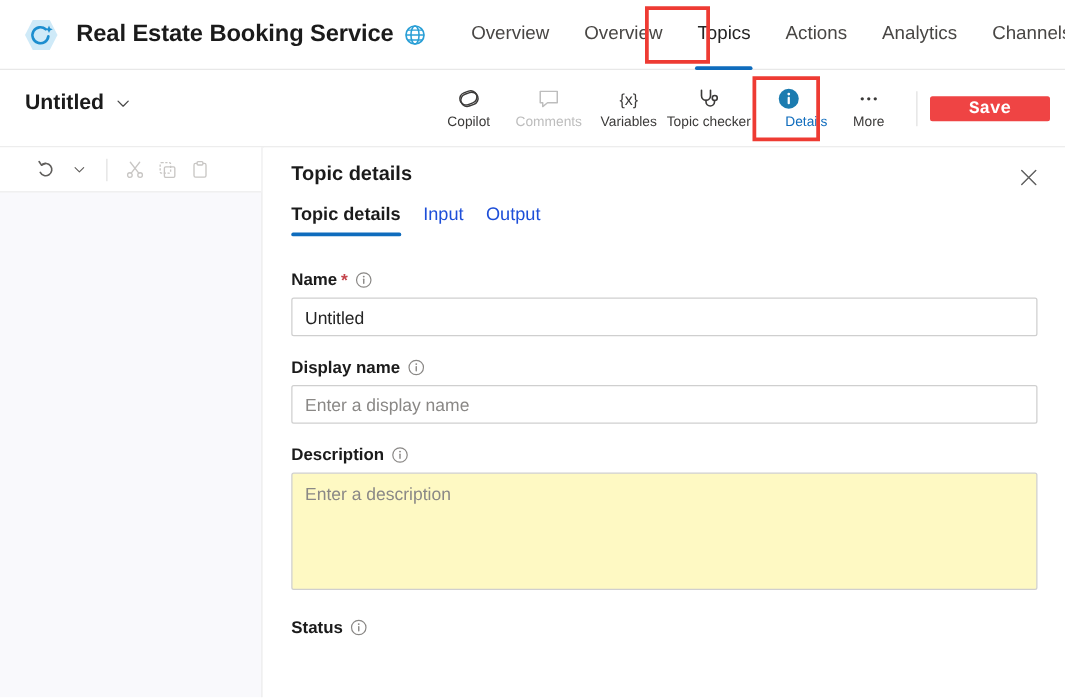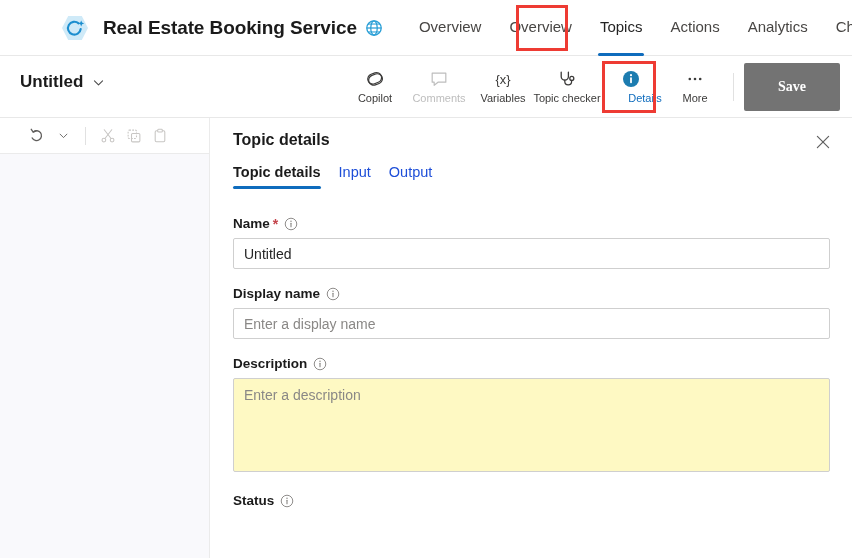--- a/index.html
+++ b/index.html
@@ -21,21 +21,20 @@
   .topbar {
     position: absolute;
     left: 0; top: 0;
     width: 852px;
     height: 56px;
     background: #ffffff;
     border-bottom: 1px solid #e8e8e8;
     display: flex;
     align-items: center;
     box-sizing: border-box;
-    padding-left: 42px;
   }
   .brand-logo {
     margin-left: 17px;
     width: 32px;
     height: 32px;
     flex: 0 0 auto;
     display: block;
   }
   .brand-title {
     margin-left: 12px;
@@ -156,30 +155,30 @@
   .cmd-btn.disabled .cl { color: #bdbdbd; }
   .cmd-btn.accent .cl { color: #0f6cbd; margin-left: 28px; }
   .cmd-sep {
     width: 1px;
     height: 28px;
     background: #e1e1e1;
     margin: 0 10px 0 6px;
   }
   .save-btn {
     width: 96px;
-    height: 48px;
-    background: #737373;
+    height: 20px;
+    background: #ef4444;
     color: #ffffff;
     font-size: 14px;
     font-weight: bold;
     border: none;
     border-radius: 2px;
     margin-right: 12px;
     cursor: pointer;
-    font-family: Liberation Serif, serif;
+    font-family: Liberation Mono, monospace;
   }
   
   .hl-details {
     position: absolute;
     left: 602px;
     top: 61px;
     width: 54px;
     height: 52px;
     border: 3px solid #ee3b33;
     box-sizing: border-box;

